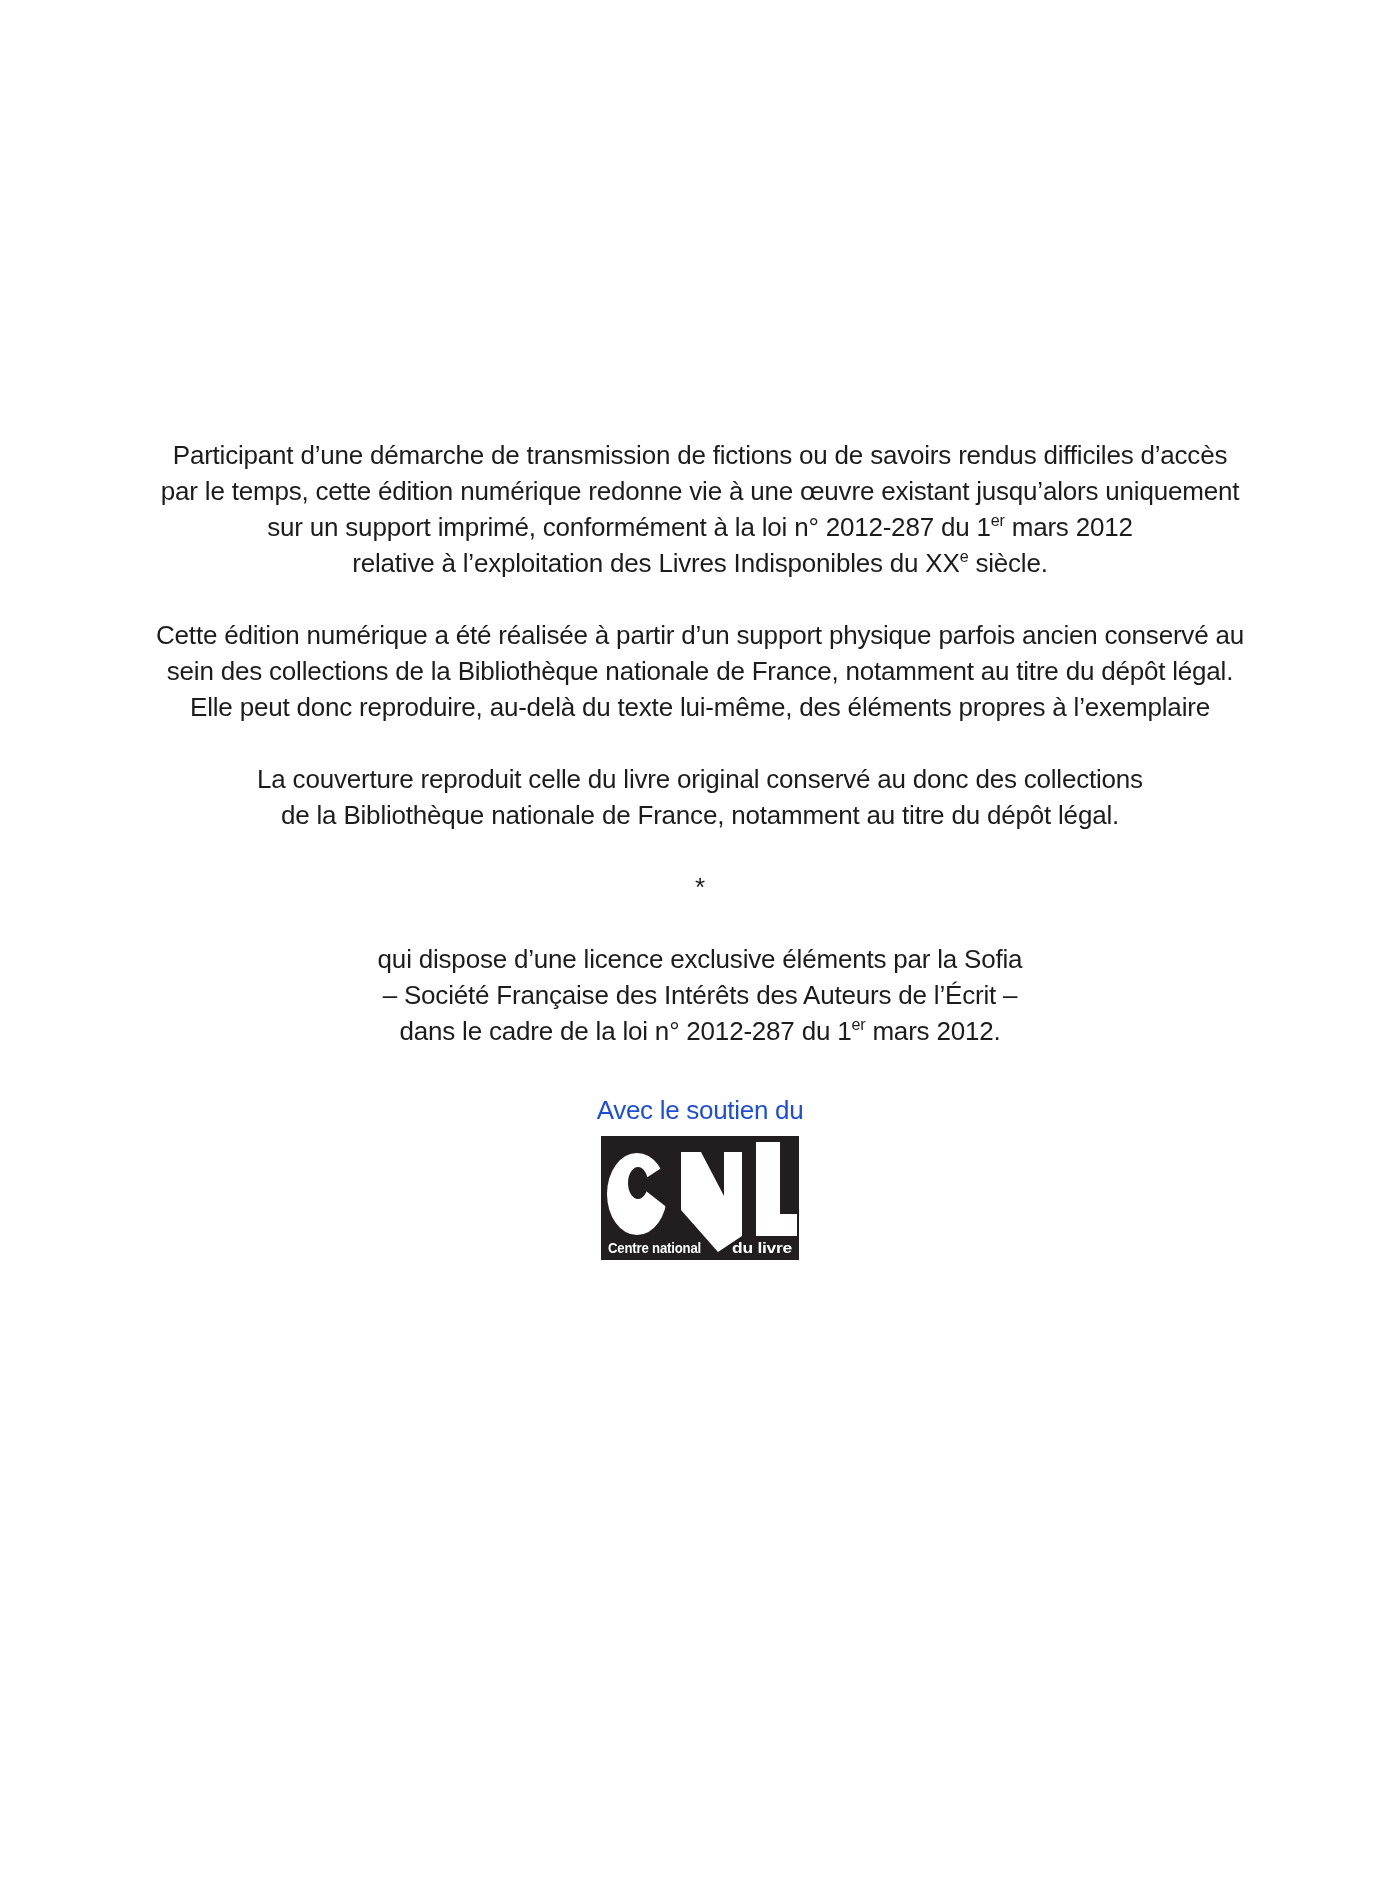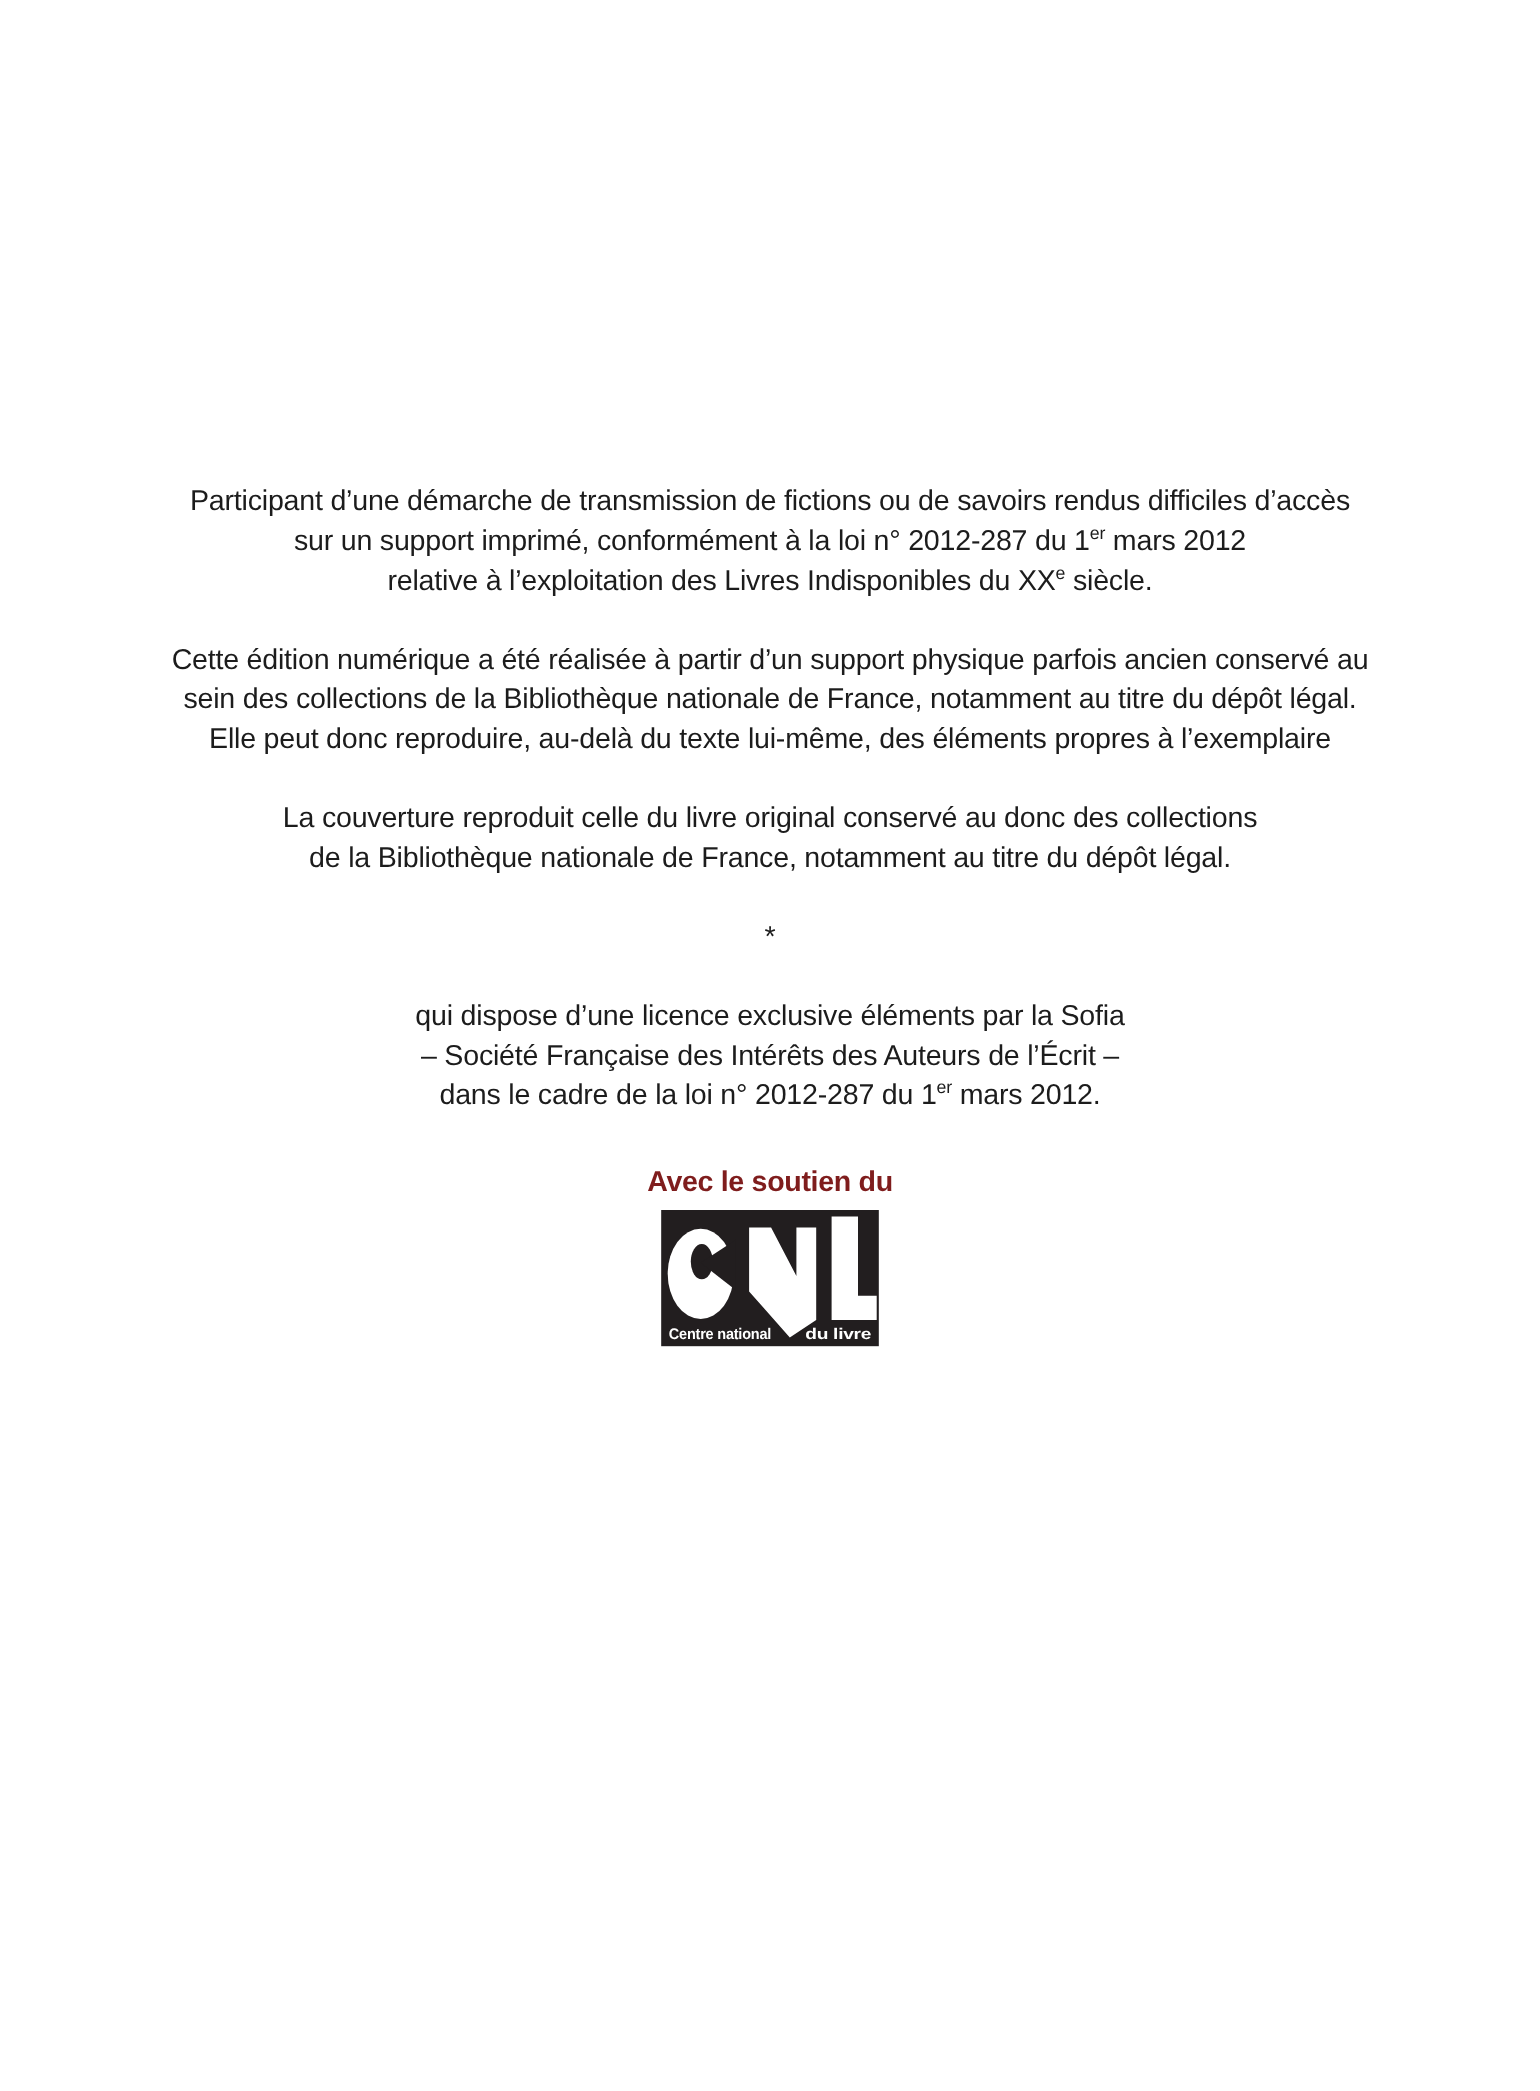--- a/index.html
+++ b/index.html
@@ -36,39 +36,40 @@
   }
   .logo-block {
     margin-top: 46px;
     display: flex;
     flex-direction: column;
     align-items: center;
   }
   .support-text {
     font-size: 26px;
     line-height: 30px;
-    color: #7f1d1d;
-    font-weight: 700;
+    color: #1d4ed8;
+    font-weight: 400;
     letter-spacing: -0.3px;
   }
   .cnl-svg { display: block; margin-top: 11px; }
   .cnl-caption {
     font-family: "Liberation Sans", "DejaVu Sans", sans-serif;
     font-weight: bold;
     font-size: 14px;
     letter-spacing: -0.2px;
   }
 </style>
 </head>
 <body style="background: rgb(255, 255, 255); color: rgb(28, 28, 28);">
 
 <div class="page">
   <div class="text-block" id="text-block">
       <div class="paragraph">
         <div class="line"><span>Participant d’une démarche de transmission de fictions ou de savoirs rendus difficiles d’accès</span></div>
+        <div class="line"><span>par le temps, cette édition numérique redonne vie à une œuvre existant jusqu’alors uniquement</span></div>
         <div class="line"><span>sur un support imprimé, conformément à la loi n° 2012-287 du 1</span><sup>er</sup><span> mars 2012</span></div>
         <div class="line"><span>relative à l’exploitation des Livres Indisponibles du XX</span><sup>e</sup><span> siècle.</span></div>
       </div>
       <div class="paragraph">
         <div class="line"><span>Cette édition numérique a été réalisée à partir d’un support physique parfois ancien conservé au</span></div>
         <div class="line"><span>sein des collections de la Bibliothèque nationale de France, notamment au titre du dépôt légal.</span></div>
         <div class="line"><span>Elle peut donc reproduire, au-delà du texte lui-même, des éléments propres à l’exemplaire</span></div>
       </div>
       <div class="paragraph">
         <div class="line"><span>La couverture reproduit celle du livre original conservé au donc des collections</span></div>

